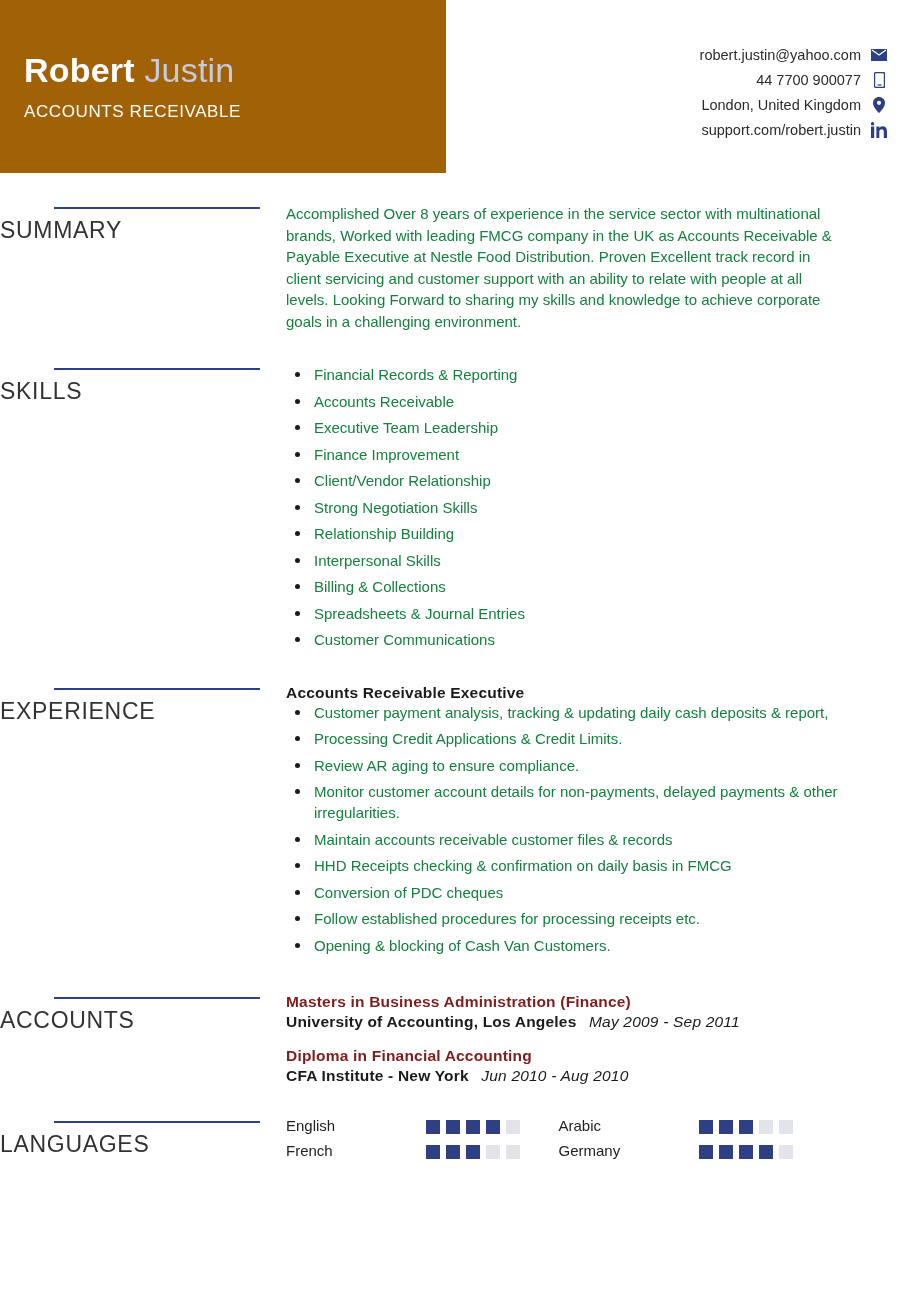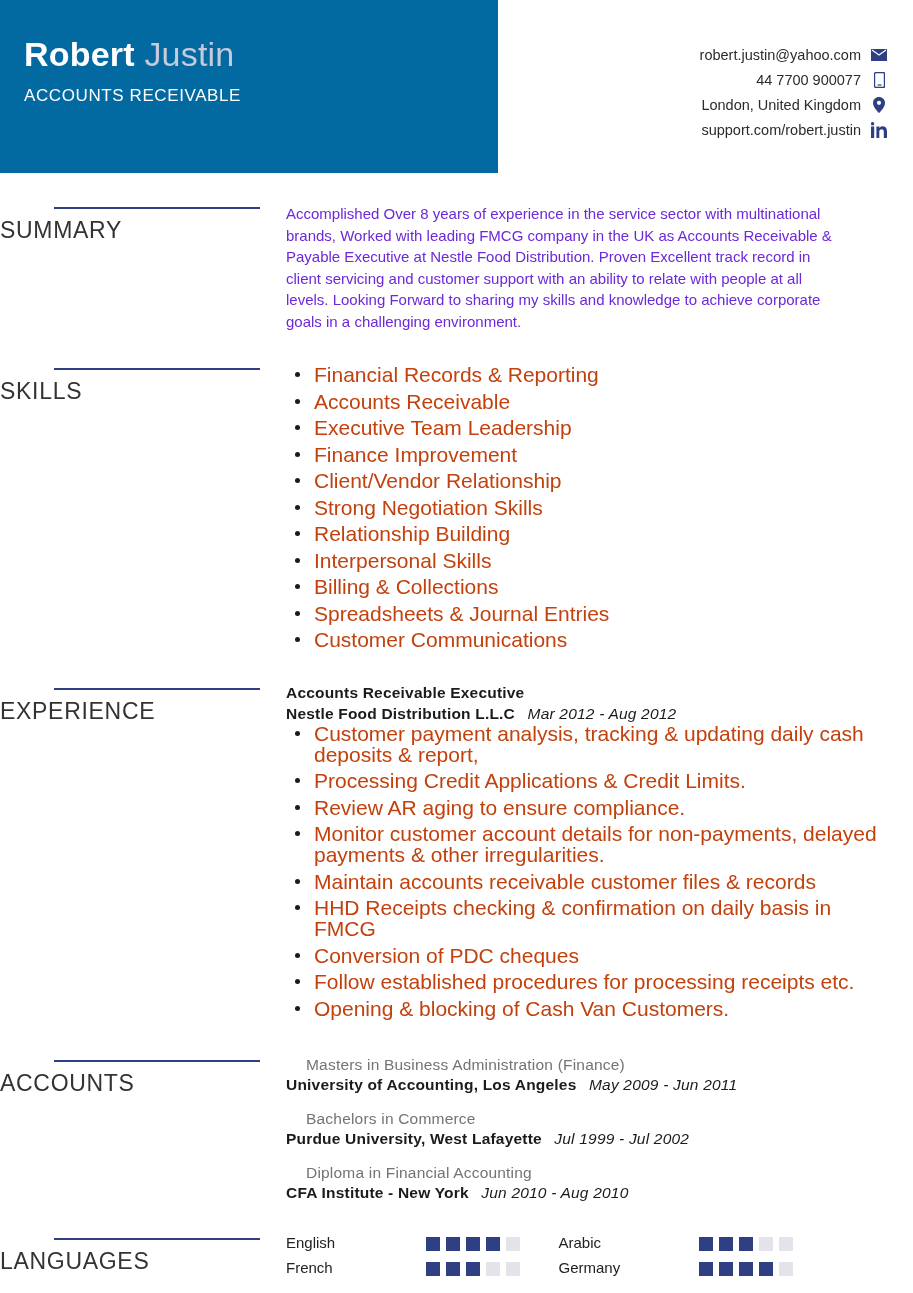--- a/index.html
+++ b/index.html
@@ -22,25 +22,25 @@
 
   
   .header {
     position: relative;
     height: 173px;
   }
   .name-block {
     position: absolute;
     left: 0;
     top: 0;
-    width: 498px;
+    width: 446px;
     height: 173px;
-    background: #0369a1;
+    background: #a16207;
     box-sizing: border-box;
-    padding: 34px 0 0 24px;
+    padding: 50px 0 0 24px;
   }
   .name {
     font-size: 34px;
     letter-spacing: 0.2px;
     line-height: 40px;
     color: #ffffff;
   }
   .name .first {
     font-weight: bold;
   }
@@ -117,37 +117,37 @@
   }
   .section-right {
     flex: 1 1 auto;
     padding-top: 4px;
   }
 
   
   .summary-text {
     font-size: 15px;
     line-height: 21.5px;
-    color: #6d28d9;
+    color: #15803d;
     max-width: 560px;
   }
 
   
   ul.bullets {
     list-style: none;
     margin: 0;
     padding: 0;
   }
   ul.bullets li {
     position: relative;
     padding-left: 28px;
-    font-size: 21px;
+    font-size: 15px;
     line-height: 21px;
     margin-bottom: 5.5px;
-    color: #c2410c;
+    color: #15803d;
   }
   ul.bullets li::before {
     content: "";
     position: absolute;
     left: 9px;
     top: 8px;
     width: 5px;
     height: 5px;
     border-radius: 50%;
     background: #1b1b1b;
@@ -189,24 +189,23 @@
 
   
   .edu-item {
     margin-bottom: 16px;
   }
   .edu-item:last-child {
     margin-bottom: 0;
   }
   .edu-degree {
     font-size: 15.5px;
-    font-weight: normal;
+    font-weight: bold;
     letter-spacing: 0.2px;
-    color: #737373;
-    margin-left: 20px;
+    color: #7f1d1d;
   }
   .edu-line {
     margin-top: 2px;
     font-size: 15.5px;
     letter-spacing: 0.2px;
     color: #1b1b1b;
   }
   .edu-school {
     font-weight: bold;
   }
@@ -337,24 +336,20 @@
       </div>
     </div>
 
     <div class="section" style="margin-top:24px;">
       <div class="section-left">
         <div class="rule"></div>
         <div class="section-title">EXPERIENCE</div>
       </div>
       <div class="section-right">
         <div class="job-role">Accounts Receivable Executive</div>
-        <div class="job-line">
-          <span class="job-company">Nestle Food Distribution L.L.C</span>
-          <span class="job-dates">Mar 2012 - Aug 2012</span>
-        </div>
         <ul class="bullets exp-bullets">
           <li>Customer payment analysis, tracking &amp; updating daily cash deposits &amp; report,</li>
           <li>Processing Credit Applications &amp; Credit Limits.</li>
           <li>Review AR aging to ensure compliance.</li>
           <li>Monitor customer account details for non-payments, delayed payments &amp; other irregularities.</li>
           <li>Maintain accounts receivable customer files &amp; records</li>
           <li>HHD Receipts checking &amp; confirmation on daily basis in FMCG</li>
           <li>Conversion of PDC cheques</li>
           <li>Follow established procedures for processing receipts etc.</li>
           <li>Opening &amp; blocking of Cash Van Customers.</li>
@@ -365,28 +360,21 @@
     <div class="section" style="margin-top:28px;">
       <div class="section-left">
         <div class="rule"></div>
         <div class="section-title">ACCOUNTS</div>
       </div>
       <div class="section-right">
         <div class="edu-item">
           <div class="edu-degree">Masters in Business Administration (Finance)</div>
           <div class="edu-line">
             <span class="edu-school">University of Accounting, Los Angeles</span>
-            <span class="edu-dates">May 2009 - Jun 2011</span>
-          </div>
-        </div>
-        <div class="edu-item">
-          <div class="edu-degree">Bachelors in Commerce</div>
-          <div class="edu-line">
-            <span class="edu-school">Purdue University, West Lafayette</span>
-            <span class="edu-dates">Jul 1999 - Jul 2002</span>
+            <span class="edu-dates">May 2009 - Sep 2011</span>
           </div>
         </div>
         <div class="edu-item">
           <div class="edu-degree">Diploma in Financial Accounting</div>
           <div class="edu-line">
             <span class="edu-school">CFA Institute - New York</span>
             <span class="edu-dates">Jun 2010 - Aug 2010</span>
           </div>
         </div>
       </div>

